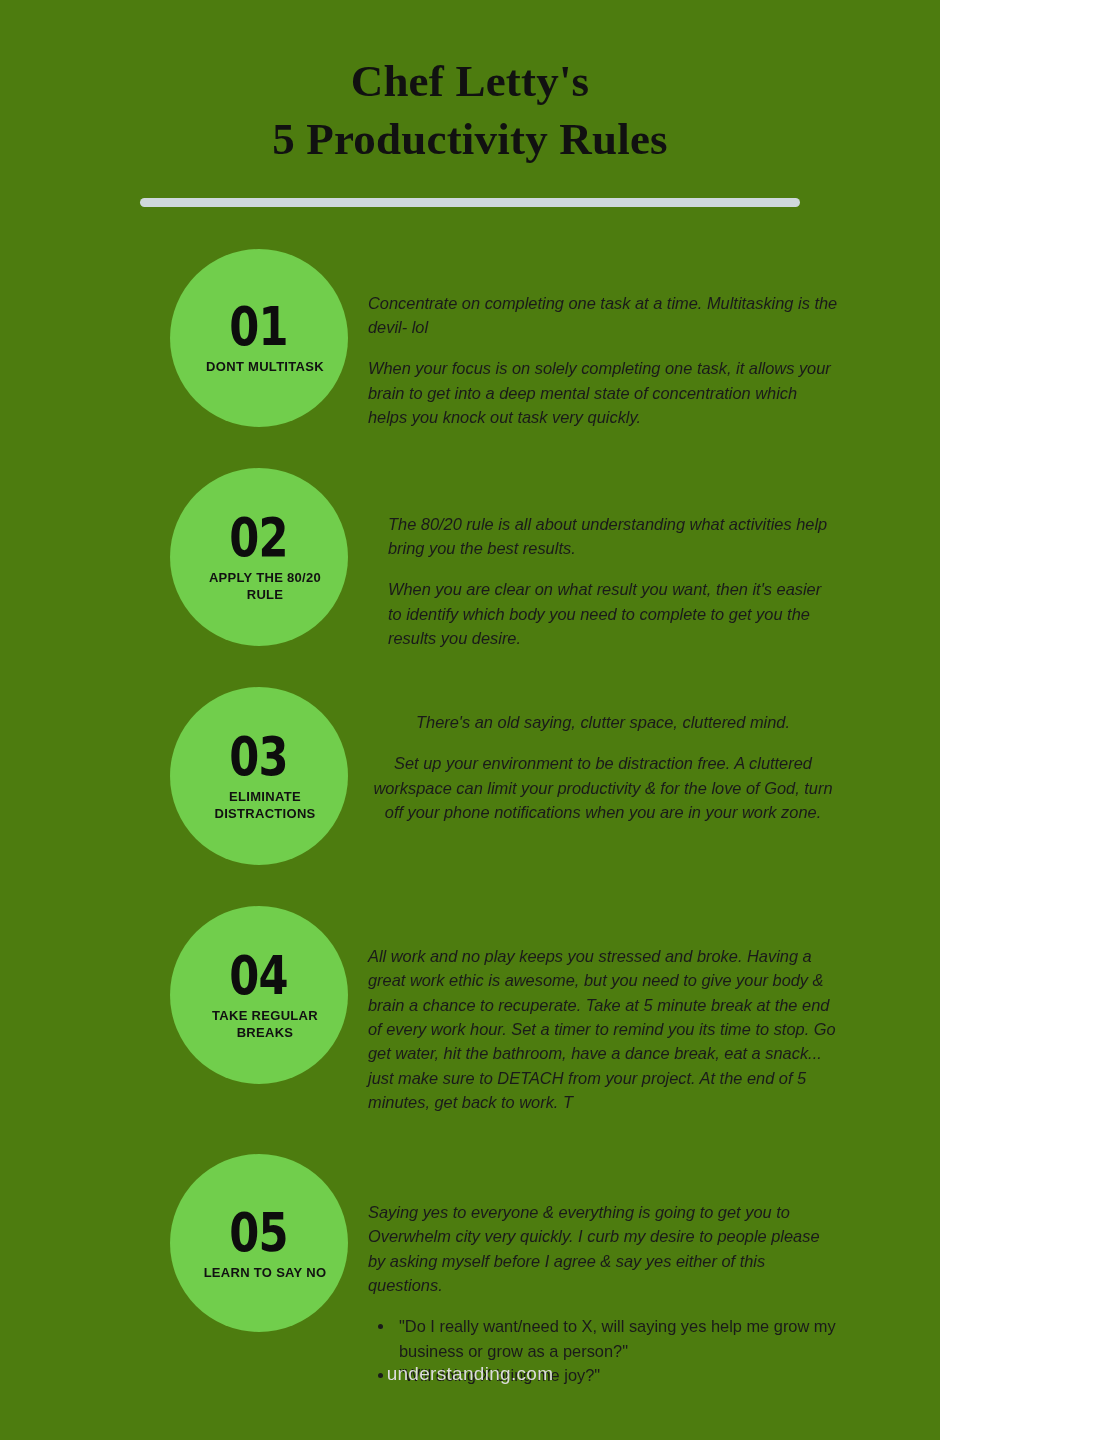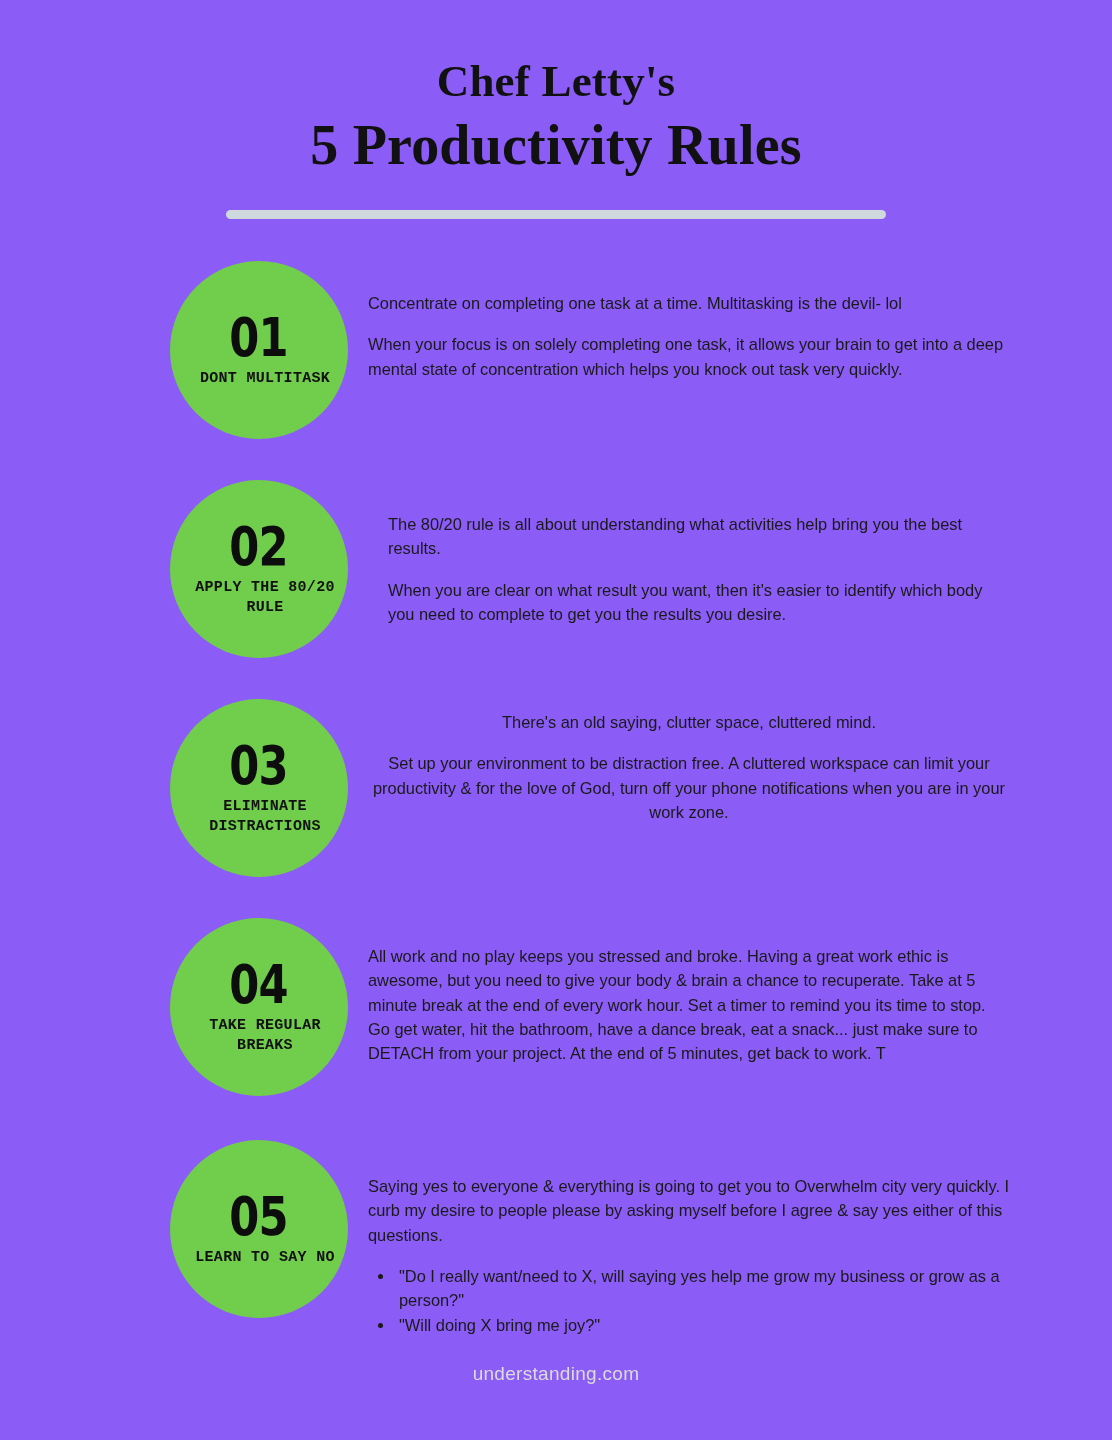--- a/index.html
+++ b/index.html
@@ -9,23 +9,23 @@
     background: #ffffff;
   }
 
   body {
     font-family: "Liberation Sans", sans-serif;
     -webkit-font-smoothing: antialiased;
   }
 
   .page {
     position: relative;
-    width: 1112px;
+    width: 940px;
     height: 1440px;
-    background: #8b5cf6;
+    background: #4d7c0f;
     overflow: hidden;
     box-sizing: border-box;
   }
 
   
   .header {
     padding-top: 56px;
     text-align: center;
   }
 
@@ -35,21 +35,21 @@
     color: #111111;
     letter-spacing: 0.2px;
     line-height: 1.12;
   }
 
   .title-line-1 {
     font-size: 45px;
   }
 
   .title-line-2 {
-    font-size: 56px;
+    font-size: 45px;
     margin-top: 8px;
   }
 
   .divider {
     width: 660px;
     height: 9px;
     margin: 33px auto 0 auto;
     background: #cfd8dc;
     border-radius: 6px;
   }
@@ -94,42 +94,43 @@
     font-weight: bold;
     font-size: 54px;
     line-height: 1;
     color: #0d0d0d;
     letter-spacing: -1px;
     transform: scaleX(0.80);
     margin-bottom: 4px;
   }
 
   .badge-label {
-    font-family: Liberation Mono, monospace;
+    font-family: Liberation Sans, sans-serif;
     font-weight: bold;
-    font-size: 15px;
+    font-size: 13px;
     line-height: 1.32;
     color: #111111;
     text-align: center;
     letter-spacing: 0.3px;
     max-width: 150px;
     text-transform: uppercase;
     margin-left: 12px;
   }
 
   .rule-body {
     flex: 1 1 auto;
     padding-right: 102px;
     color: #1a1a1a;
     font-size: 16.4px;
     line-height: 1.48;
   }
 
   .rule-body p {
-    margin: 4px 0 17px 0;
+    margin: 16px 0 17px 0;
+    font-style: italic;
   }
 
   .rule-body p:last-child {
     margin-bottom: 0;
   }
 
   .rule-body ul {
     margin: 0;
     padding-left: 27px;
     list-style-type: disc;

